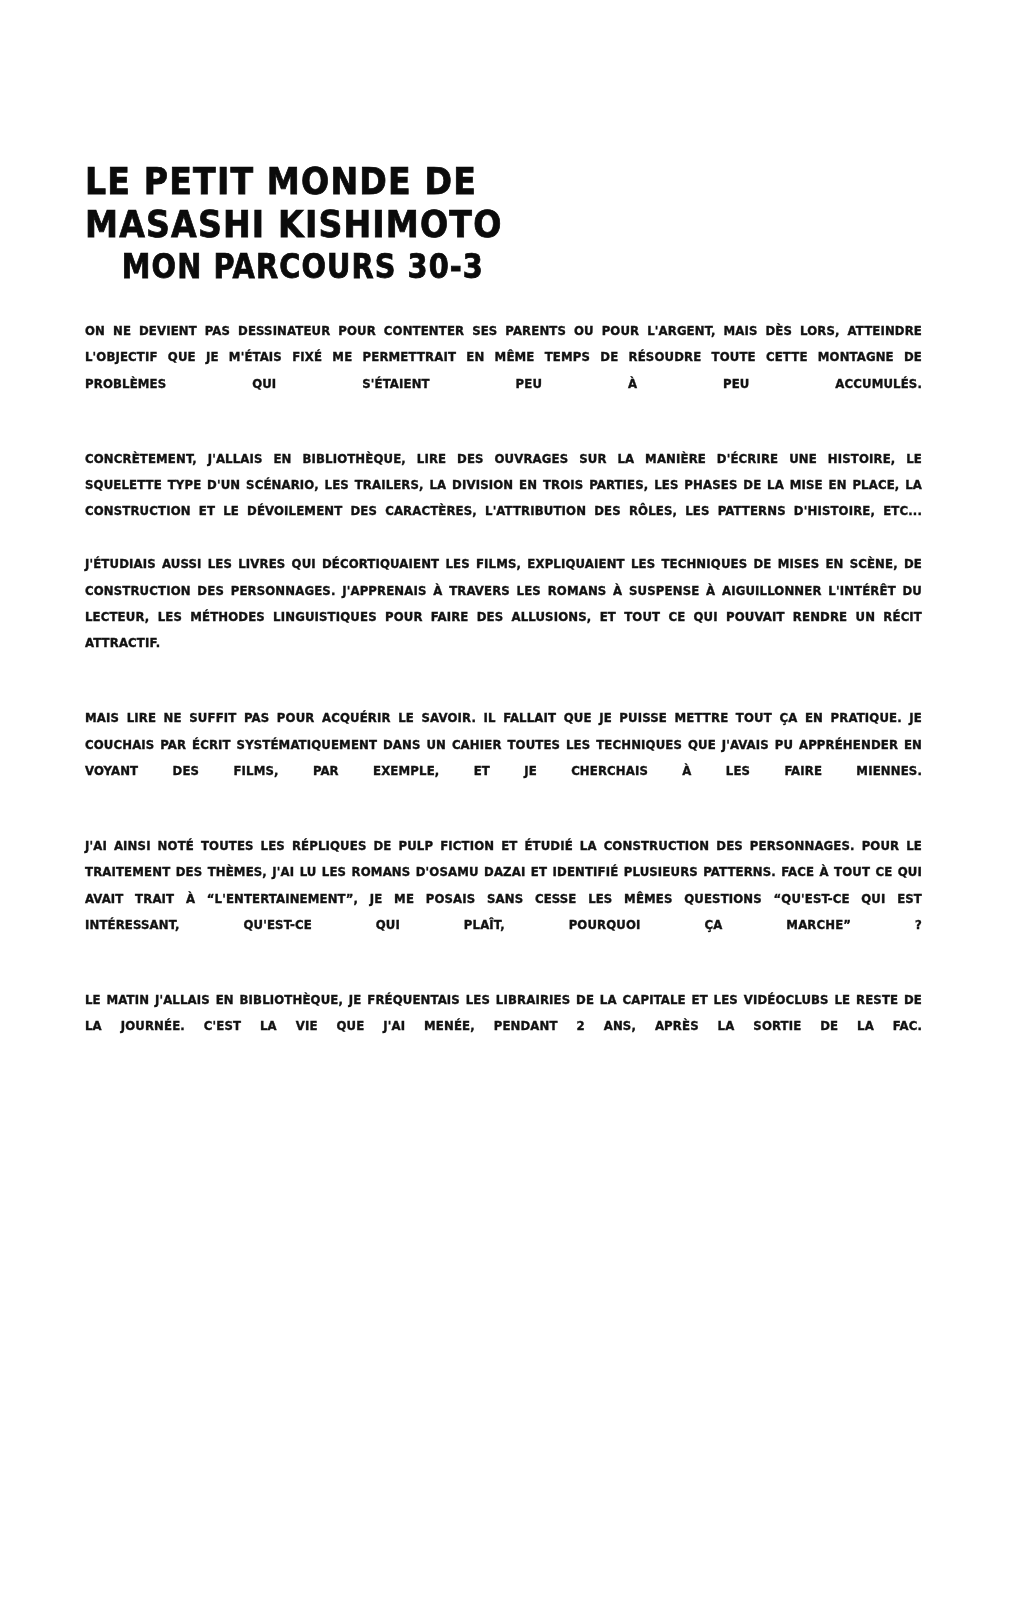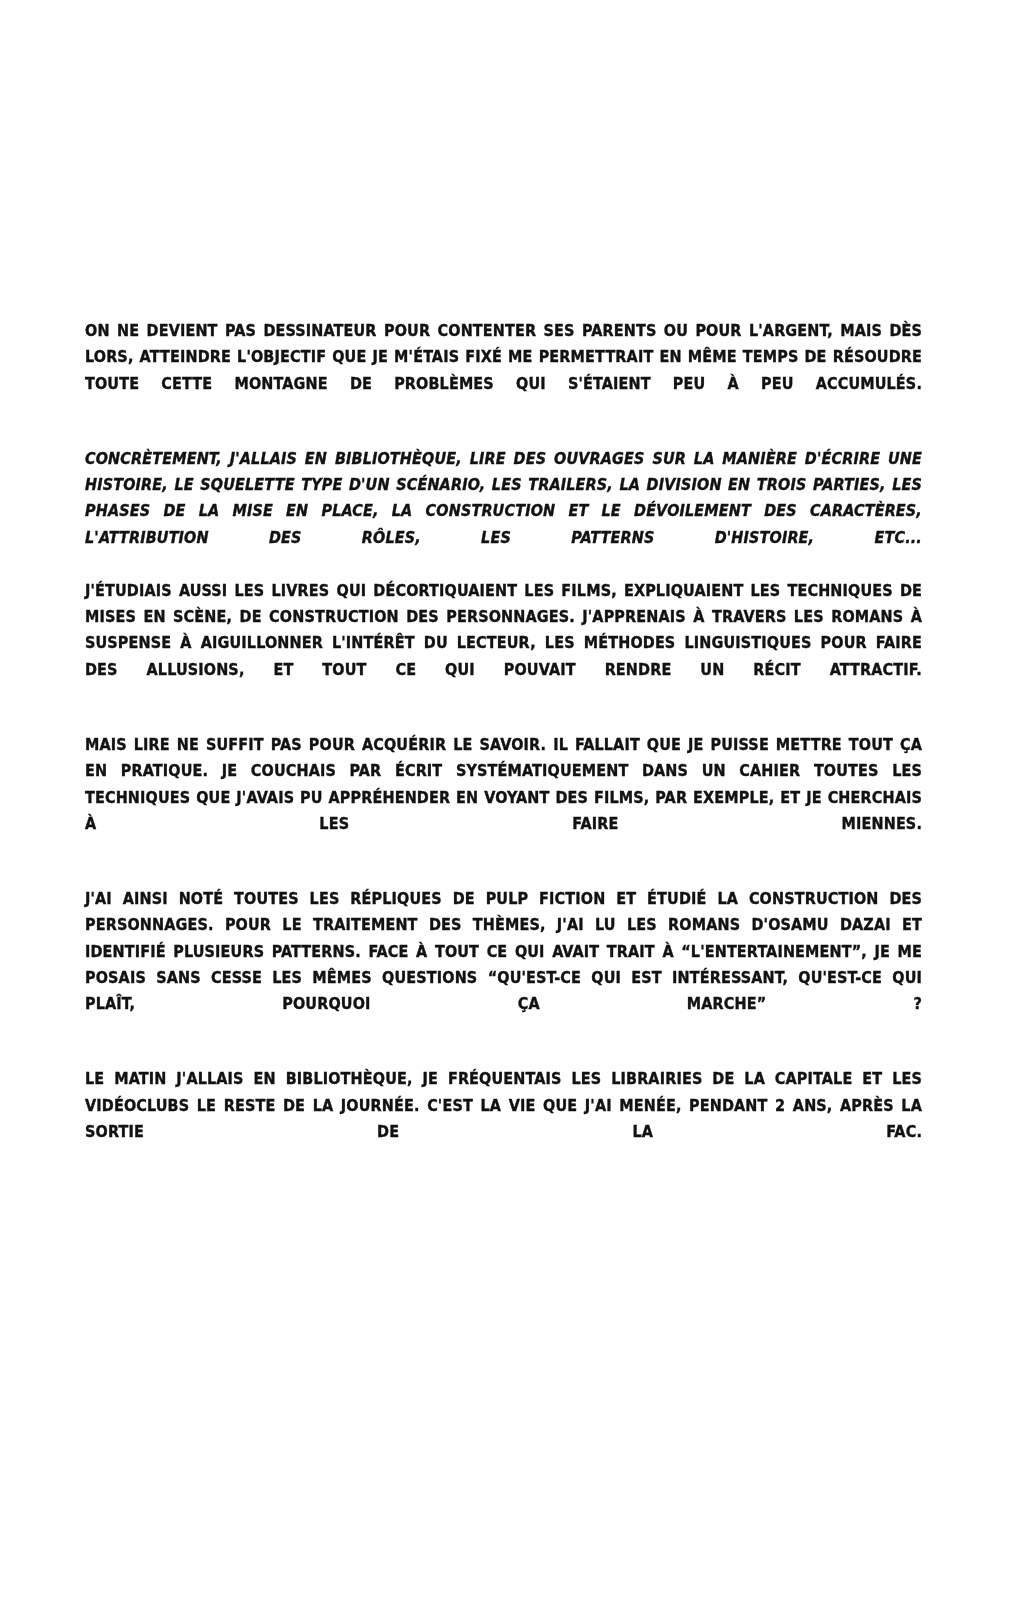--- a/index.html
+++ b/index.html
@@ -52,46 +52,51 @@
 
   
   .body-block {
     position: absolute;
     left: 85px;
     top: 318px;
     width: 837px;
   }
   .para {
     font-weight: 700;
-    font-size: 16px;
+    font-size: 13px;
     line-height: 26.4px;
     letter-spacing: 0.15px;
     text-transform: uppercase;
     text-align: justify;
     text-justify: inter-word;
     margin: 0 0 22px 0;
     color: #121212;
     -webkit-text-stroke: 0.35px #121212;
     word-spacing: 0.5px;
   }
   .para:last-child { margin-bottom: 0; }
   
   .para::after {
     content: "";
     display: inline-block;
     width: 100%;
   }
   .para.nostretch::after { display: none; }
-  .para.tight { margin-bottom: 0; font-style: italic; }
+  .para.tight { margin-bottom: 0; }
 </style>
 </head>
 <body>
 
 <div id="page">
 
+  <div class="title-block">
+    <div class="title-line">LE PETIT MONDE DE</div>
+    <div class="title-line">MASASHI KISHIMOTO</div>
+    <div class="title-line sub">MON PARCOURS 30-3</div>
+  </div>
 
   <div class="body-block">
     <p class="para">ON NE DEVIENT PAS DESSINATEUR POUR CONTENTER SES PARENTS OU POUR L'ARGENT, MAIS DÈS LORS, ATTEINDRE L'OBJECTIF QUE JE M'ÉTAIS FIXÉ ME PERMETTRAIT EN MÊME TEMPS DE RÉSOUDRE TOUTE CETTE MONTAGNE DE PROBLÈMES QUI S'ÉTAIENT PEU À PEU ACCUMULÉS.</p>
     <p class="para tight">CONCRÈTEMENT, J'ALLAIS EN BIBLIOTHÈQUE, LIRE DES OUVRAGES SUR LA MANIÈRE D'ÉCRIRE UNE HISTOIRE, LE SQUELETTE TYPE D'UN SCÉNARIO, LES TRAILERS, LA DIVISION EN TROIS PARTIES, LES PHASES DE LA MISE EN PLACE, LA CONSTRUCTION ET LE DÉVOILEMENT DES CARACTÈRES, L'ATTRIBUTION DES RÔLES, LES PATTERNS D'HISTOIRE, ETC...</p>
     <p class="para">J'ÉTUDIAIS AUSSI LES LIVRES QUI DÉCORTIQUAIENT LES FILMS, EXPLIQUAIENT LES TECHNIQUES DE MISES EN SCÈNE, DE CONSTRUCTION DES PERSONNAGES. J'APPRENAIS À TRAVERS LES ROMANS À SUSPENSE À AIGUILLONNER L'INTÉRÊT DU LECTEUR, LES MÉTHODES LINGUISTIQUES POUR FAIRE DES ALLUSIONS, ET TOUT CE QUI POUVAIT RENDRE UN RÉCIT ATTRACTIF.</p>
     <p class="para">MAIS LIRE NE SUFFIT PAS POUR ACQUÉRIR LE SAVOIR. IL FALLAIT QUE JE PUISSE METTRE TOUT ÇA EN PRATIQUE. JE COUCHAIS PAR ÉCRIT SYSTÉMATIQUEMENT DANS UN CAHIER TOUTES LES TECHNIQUES QUE J'AVAIS PU APPRÉHENDER EN VOYANT DES FILMS, PAR EXEMPLE, ET JE CHERCHAIS À LES FAIRE MIENNES.</p>
     <p class="para">J'AI AINSI NOTÉ TOUTES LES RÉPLIQUES DE PULP FICTION ET ÉTUDIÉ LA CONSTRUCTION DES PERSONNAGES. POUR LE TRAITEMENT DES THÈMES, J'AI LU LES ROMANS D'OSAMU DAZAI ET IDENTIFIÉ PLUSIEURS PATTERNS. FACE À TOUT CE QUI AVAIT TRAIT À “L'ENTERTAINEMENT”, JE ME POSAIS SANS CESSE LES MÊMES QUESTIONS “QU'EST-CE QUI EST INTÉRESSANT, QU'EST-CE QUI PLAÎT, POURQUOI ÇA MARCHE” ?</p>
     <p class="para">LE MATIN J'ALLAIS EN BIBLIOTHÈQUE, JE FRÉQUENTAIS LES LIBRAIRIES DE LA CAPITALE ET LES VIDÉOCLUBS LE RESTE DE LA JOURNÉE. C'EST LA VIE QUE J'AI MENÉE, PENDANT 2 ANS, APRÈS LA SORTIE DE LA FAC.</p>
 
   </div>

